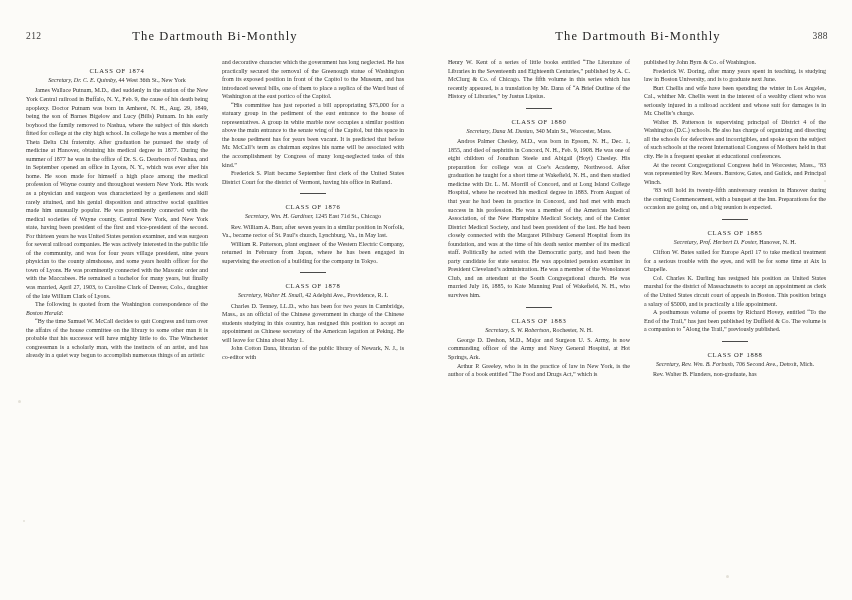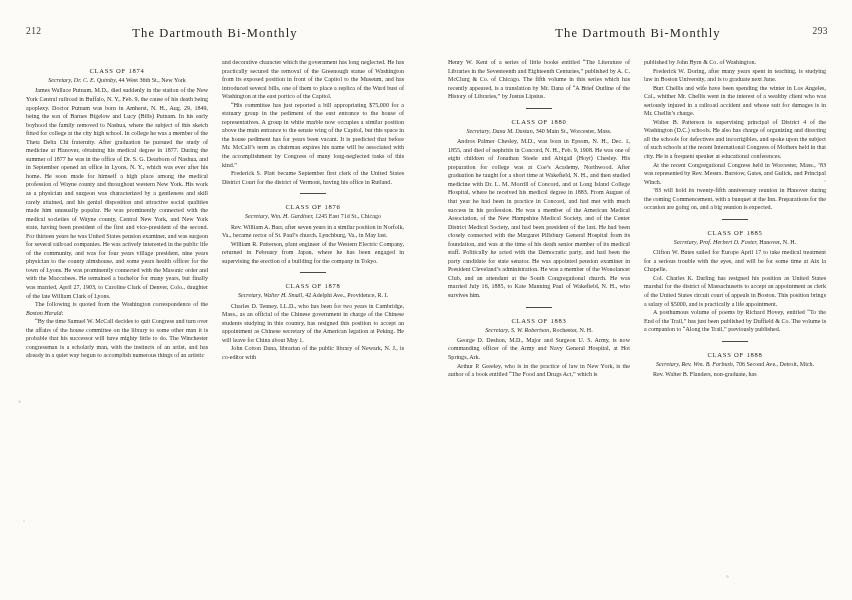--- a/index.html
+++ b/index.html
@@ -25,21 +25,21 @@
     height: 600px;
     box-sizing: border-box;
     background: #fcfbf8;
     position: relative;
   }
   .page-left { padding: 26px 22px 14px 26px; }
   .page-right { padding: 26px 24px 14px 22px; }
 
   .running-head {
     display: flex;
-    align-items: flex-start;
+    align-items: center;
     height: 20px;
     margin-bottom: 12px;
     gap: 28px;
   }
   .rh-left  { justify-content: flex-start; }
   .rh-right { justify-content: flex-start; }
   .folio {
     font-size: 9.5px;
     letter-spacing: 0.4px;
     color: #3a3a3a;
@@ -167,21 +167,21 @@
     </div>
     <div class="speck" style="left:18px;top:400px;width:3px;height:3px;"></div>
     <div class="speck" style="left:23px;top:520px;width:2px;height:2px;"></div>
   </div>
 
   <div class="page page-right">
 
     <div class="running-head rh-right">
       <div class="folio"></div>
       <div class="rh-title">The Dartmouth Bi-Monthly</div>
-      <div class="folio right">293</div>
+      <div class="folio right">388</div>
     </div>
 
     <div class="cols">
 
       <div class="col">
         <p class="body cont">Henry W. Kent of a series of little books entitled “The Literature of Libraries in the Seventeenth and Eighteenth Centuries,” published by A. C. McClurg &amp; Co. of Chicago. The fifth volume in this series which has recently appeared, is a translation by Mr. Dana of “A Brief Outline of the History of Libraries,” by Justus Lipsius.</p>
 
         <div class="rule"></div>
         <div class="class-head">Class of 1880</div>
         <div class="secretary">

